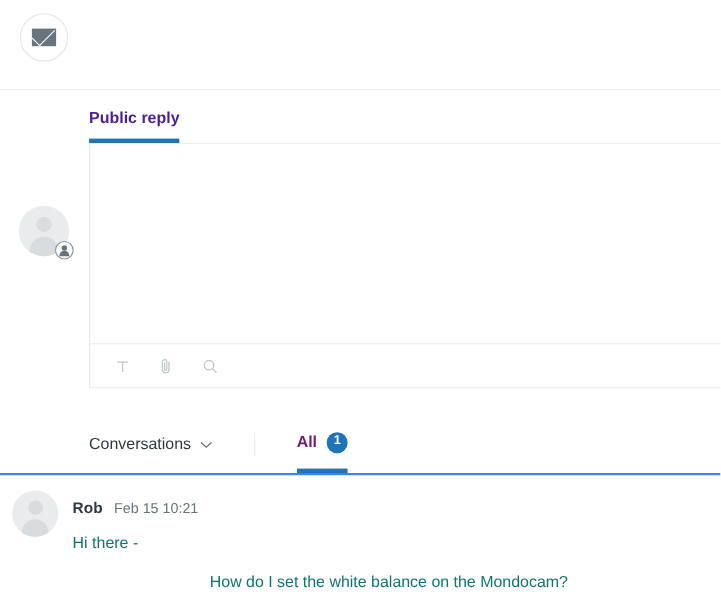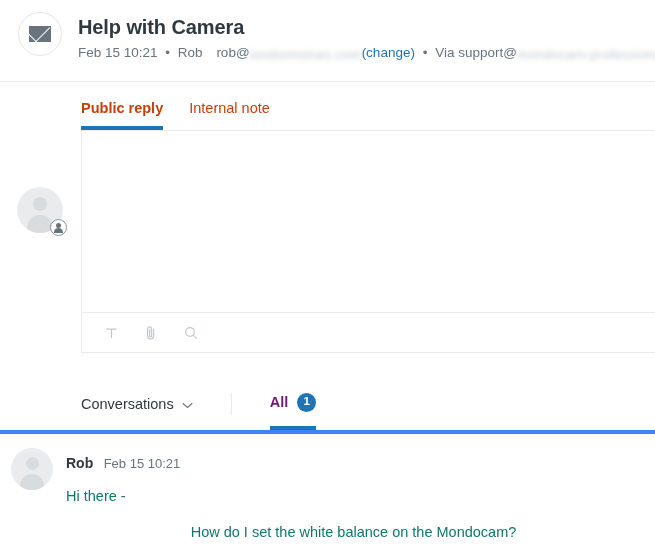--- a/index.html
+++ b/index.html
@@ -172,21 +172,21 @@
   .composer-main {
     margin-left: 81px;
   }
   .tabs-row {
     display: flex;
     align-items: flex-end;
     height: 32px;
   }
   .tab {
     font-size: 14.5px;
-    color: #c2410c;
+    color: #4c1d95;
     padding: 0 0 9px 0;
     margin-right: 26px;
     cursor: pointer;
     border-bottom: 4px solid transparent;
     line-height: 18px;
   }
   .tab.active {
     font-weight: bold;
     border-bottom-color: #1f73b7;
   }
@@ -222,21 +222,21 @@
     justify-content: center;
     cursor: pointer;
     color: #c2c8cc;
   }
   .tool-btn svg { display: block; }
 
   
   .conv-bar {
     position: relative;
     height: 52px;
-    border-bottom: 4px solid #3b82f6;
+    border-bottom: 2px solid #3b82f6;
   }
   .conv-inner {
     margin-left: 81px;
     display: flex;
     align-items: center;
     height: 52px;
   }
   .conv-select {
     display: flex;
     align-items: center;
@@ -331,52 +331,39 @@
 </style>
 </head>
 <body>
 
 <div class="ticket-header">
 
   <div class="header-icon-wrap">
     <span class="envelope"></span>
   </div>
 
-  <div class="header-text">
-    <div class="ticket-title">Help with Camera</div>
-
-    <div class="ticket-sub">
-      <span>Feb 15 10:21</span>
-      <span class="sep">•</span>
-      <span>Rob</span>
-      <span class="requester">rob@</span><span class="redacted">londonnoises.com</span><a class="link-change" href="#">(change)</a>
-      <span class="sep">•</span>
-      <span>Via support@</span><span class="redacted">mondocam-professional</span>
-    </div>
-  </div>
 </div>
 
 <div class="composer">
 
   <div class="composer-avatar">
     <div class="avatar-circle">
       <span class="head"></span>
       <span class="body"></span>
     </div>
     <div class="avatar-badge">
       <span class="bhead"></span>
       <span class="bbody"></span>
     </div>
   </div>
 
   <div class="composer-main">
 
     <div class="tabs-row">
       <div class="tab active">Public reply</div>
-      <div class="tab">Internal note</div>
     </div>
 
     <div class="editor-box">
       <div class="editor-area" contenteditable="true" style=""></div>
 
       <div class="editor-toolbar">
         <div class="tool-btn">
           <svg width="15" height="15" viewBox="0 0 15 15" fill="none" stroke="currentColor" stroke-width="1.2">
             <path d="M2.5 3.2h10M7.5 3.2v9"></path>
           </svg>

